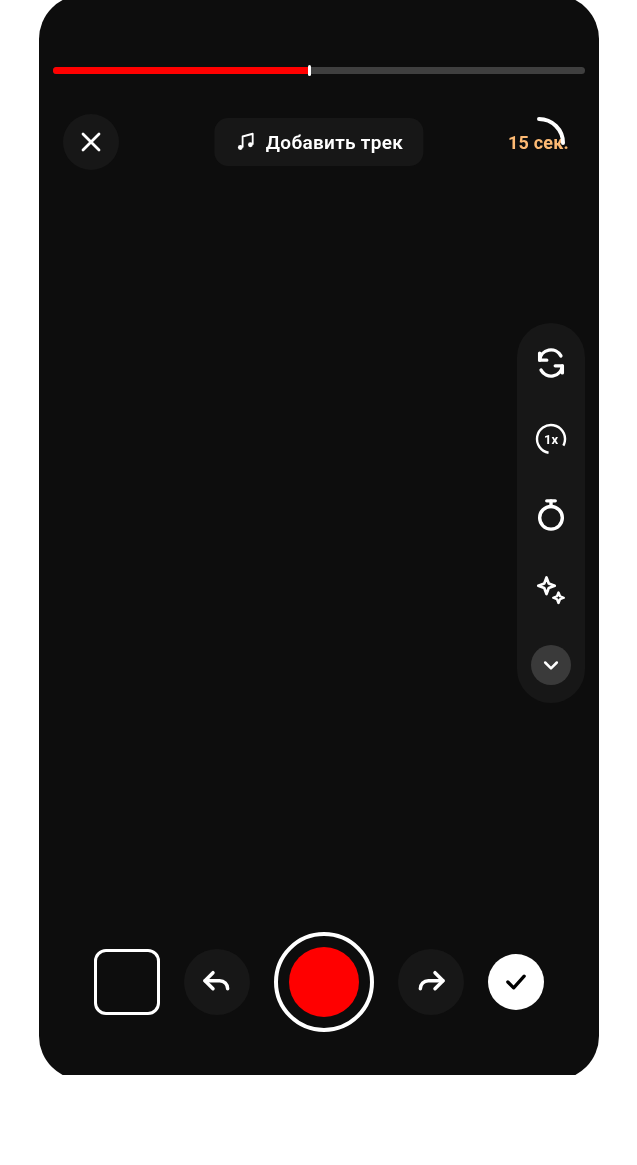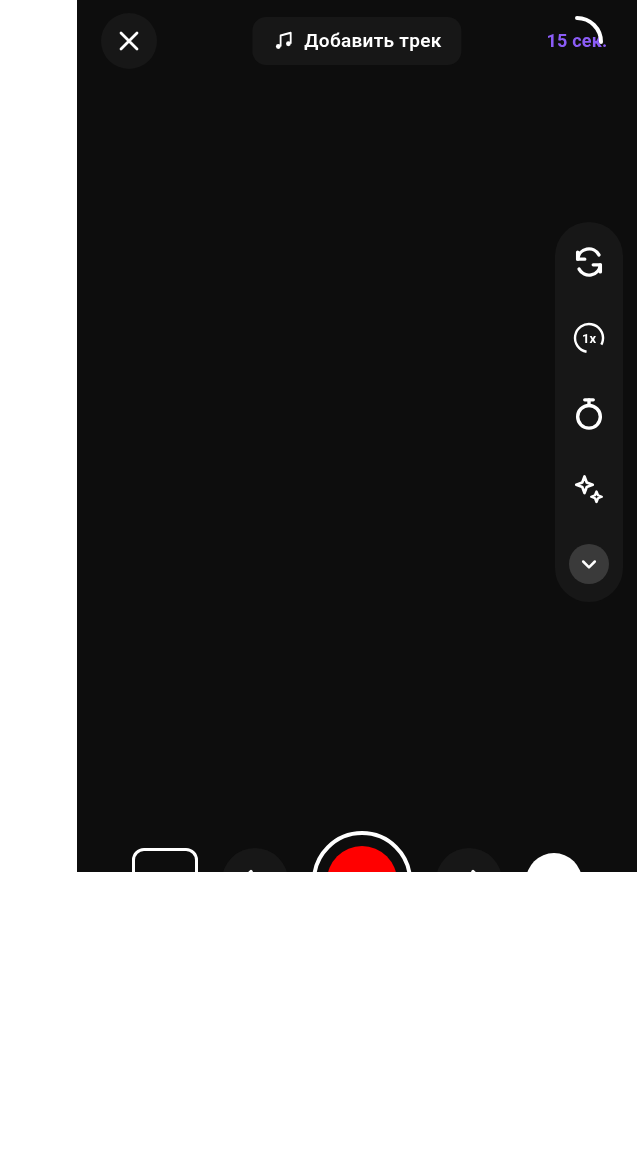--- a/index.html
+++ b/index.html
@@ -1,18 +1,18 @@
 <!DOCTYPE html>
 <html><head>
 <meta charset="utf-8">
 <style>
   html,body{margin:0;padding:0;background:#fff;font-family:-apple-system,BlinkMacSystemFont,"Segoe UI",Roboto,Helvetica,Arial,sans-serif;}
   .frame{
-    width:637px;height:872px;position:relative;box-sizing:border-box;
-    display:flex;align-items:center;justify-content:flex-end;
+    width:637px;height:1075px;position:relative;box-sizing:border-box;
+    display:flex;align-items:center;justify-content:center;
   }
   .screen{
     position:relative;
     width:560px;height:1085px;
     background:#0d0d0d;
     border-radius:44px;
     overflow:hidden;
   }
   
   .progress-track{
@@ -42,21 +42,21 @@
     cursor:pointer;gap:10px;
   }
   .add-track-text{color:#fff;font-size:19px;font-weight:600;letter-spacing:0.3px;white-space:nowrap;}
   .duration{
     position:absolute;right:22px;top:50%;transform:translateY(-50%);
     width:76px;height:56px;display:flex;align-items:center;justify-content:center;
   }
   .duration-arc{
     position:absolute;inset:0;
   }
-  .duration-text{color:#8b5cf6;font-size:18px;font-weight:700;white-space:nowrap;letter-spacing:0.2px;}
+  .duration-text{color:#fdba74;font-size:18px;font-weight:700;white-space:nowrap;letter-spacing:0.2px;}
   
   .rail{
     position:absolute;right:14px;top:328px;
     width:68px;background:#171717;border-radius:34px;
     display:flex;flex-direction:column;align-items:center;
     padding:18px 0;gap:32px;
   }
   .rail-item{width:44px;height:44px;display:flex;align-items:center;justify-content:center;cursor:pointer;}
   .rail-expand{
     width:40px;height:40px;border-radius:50%;background:#3a3a3a;

